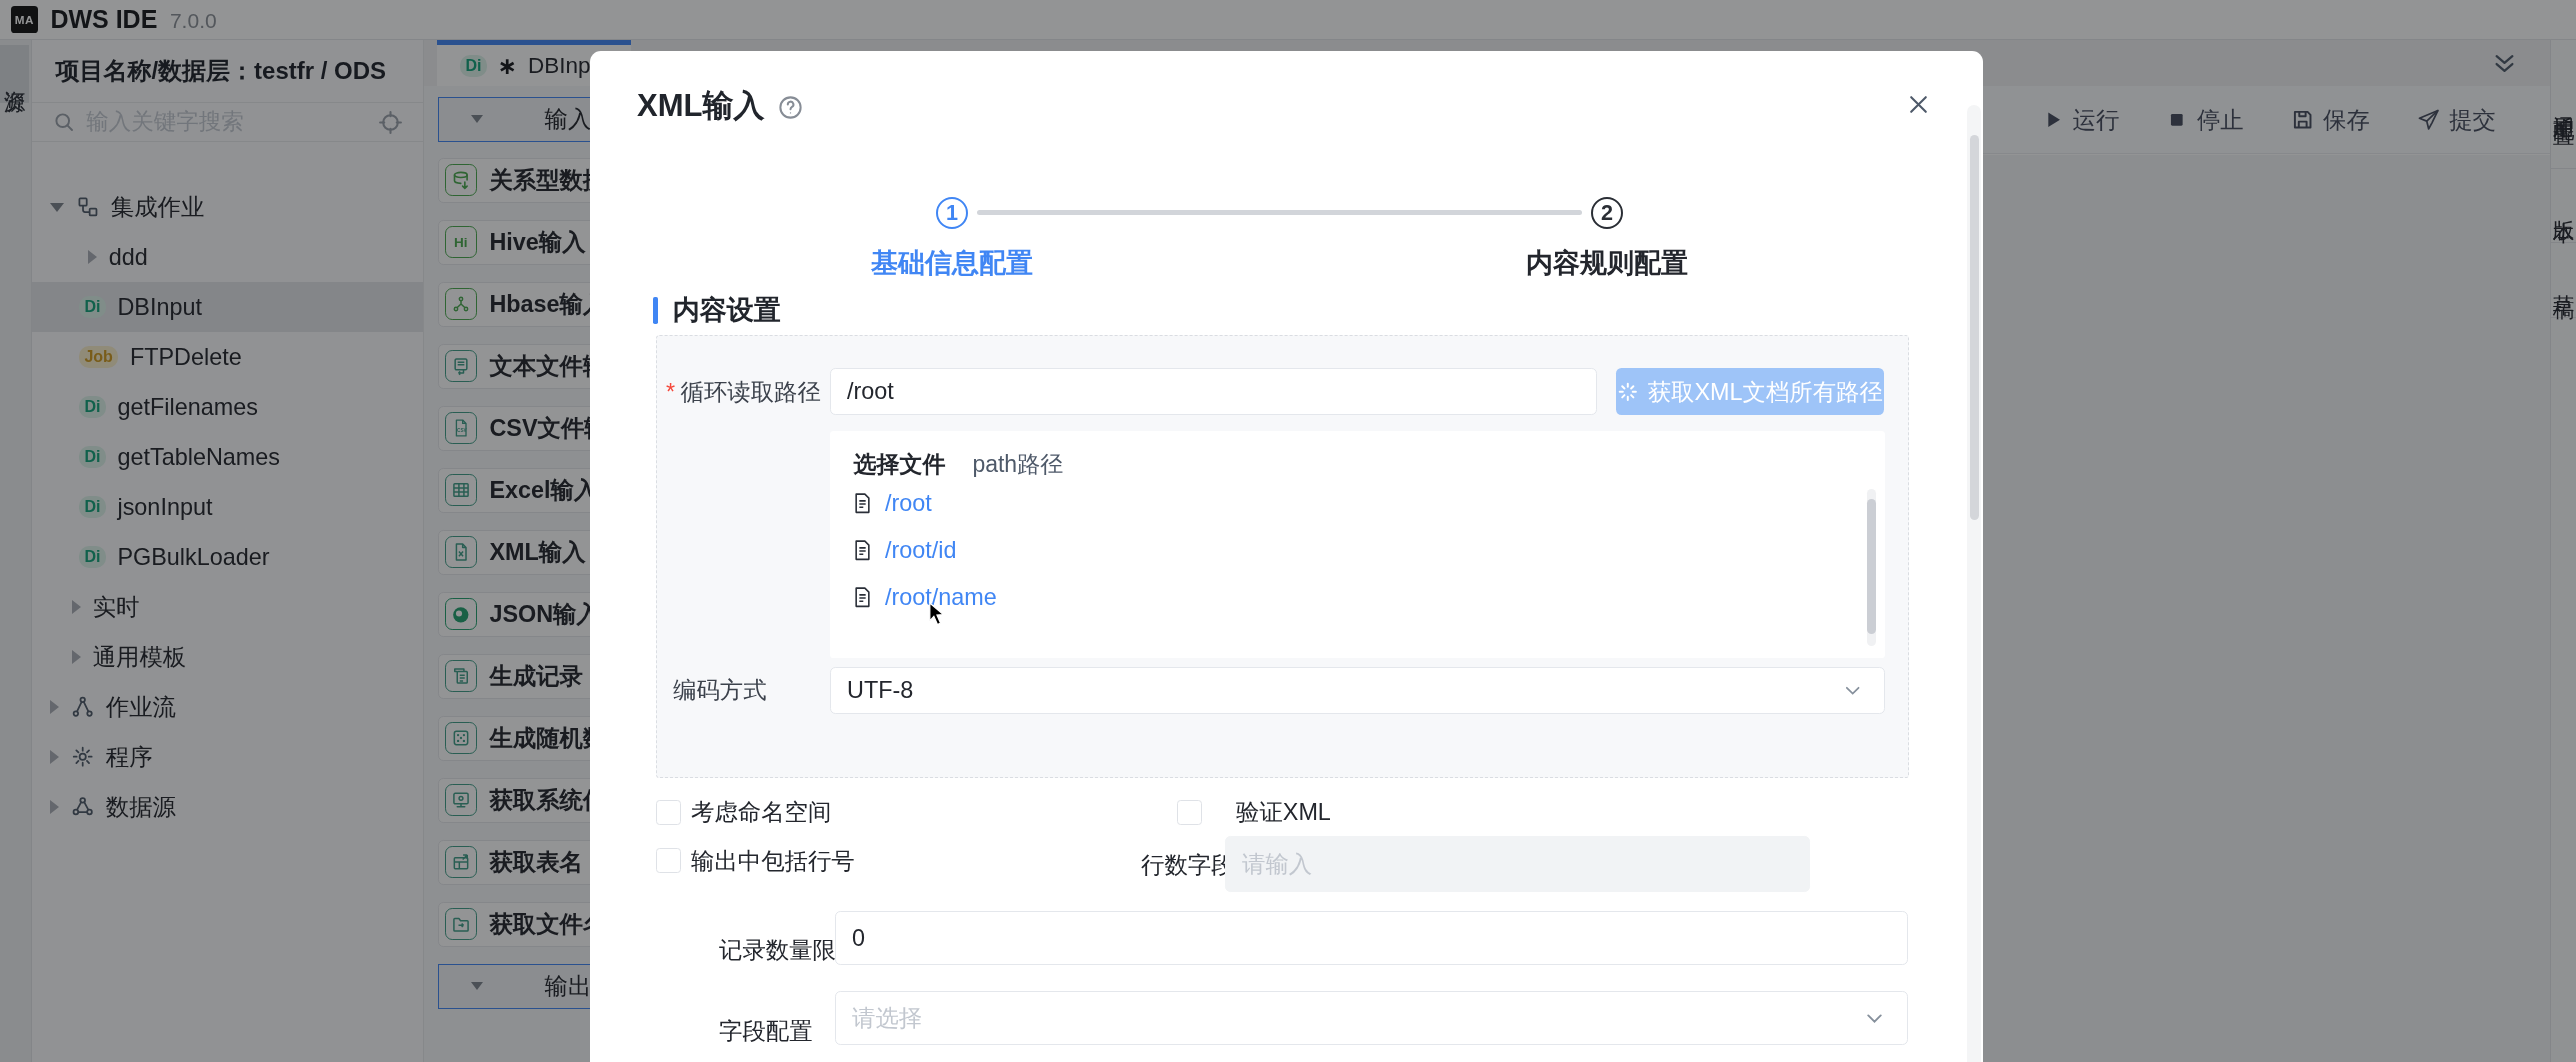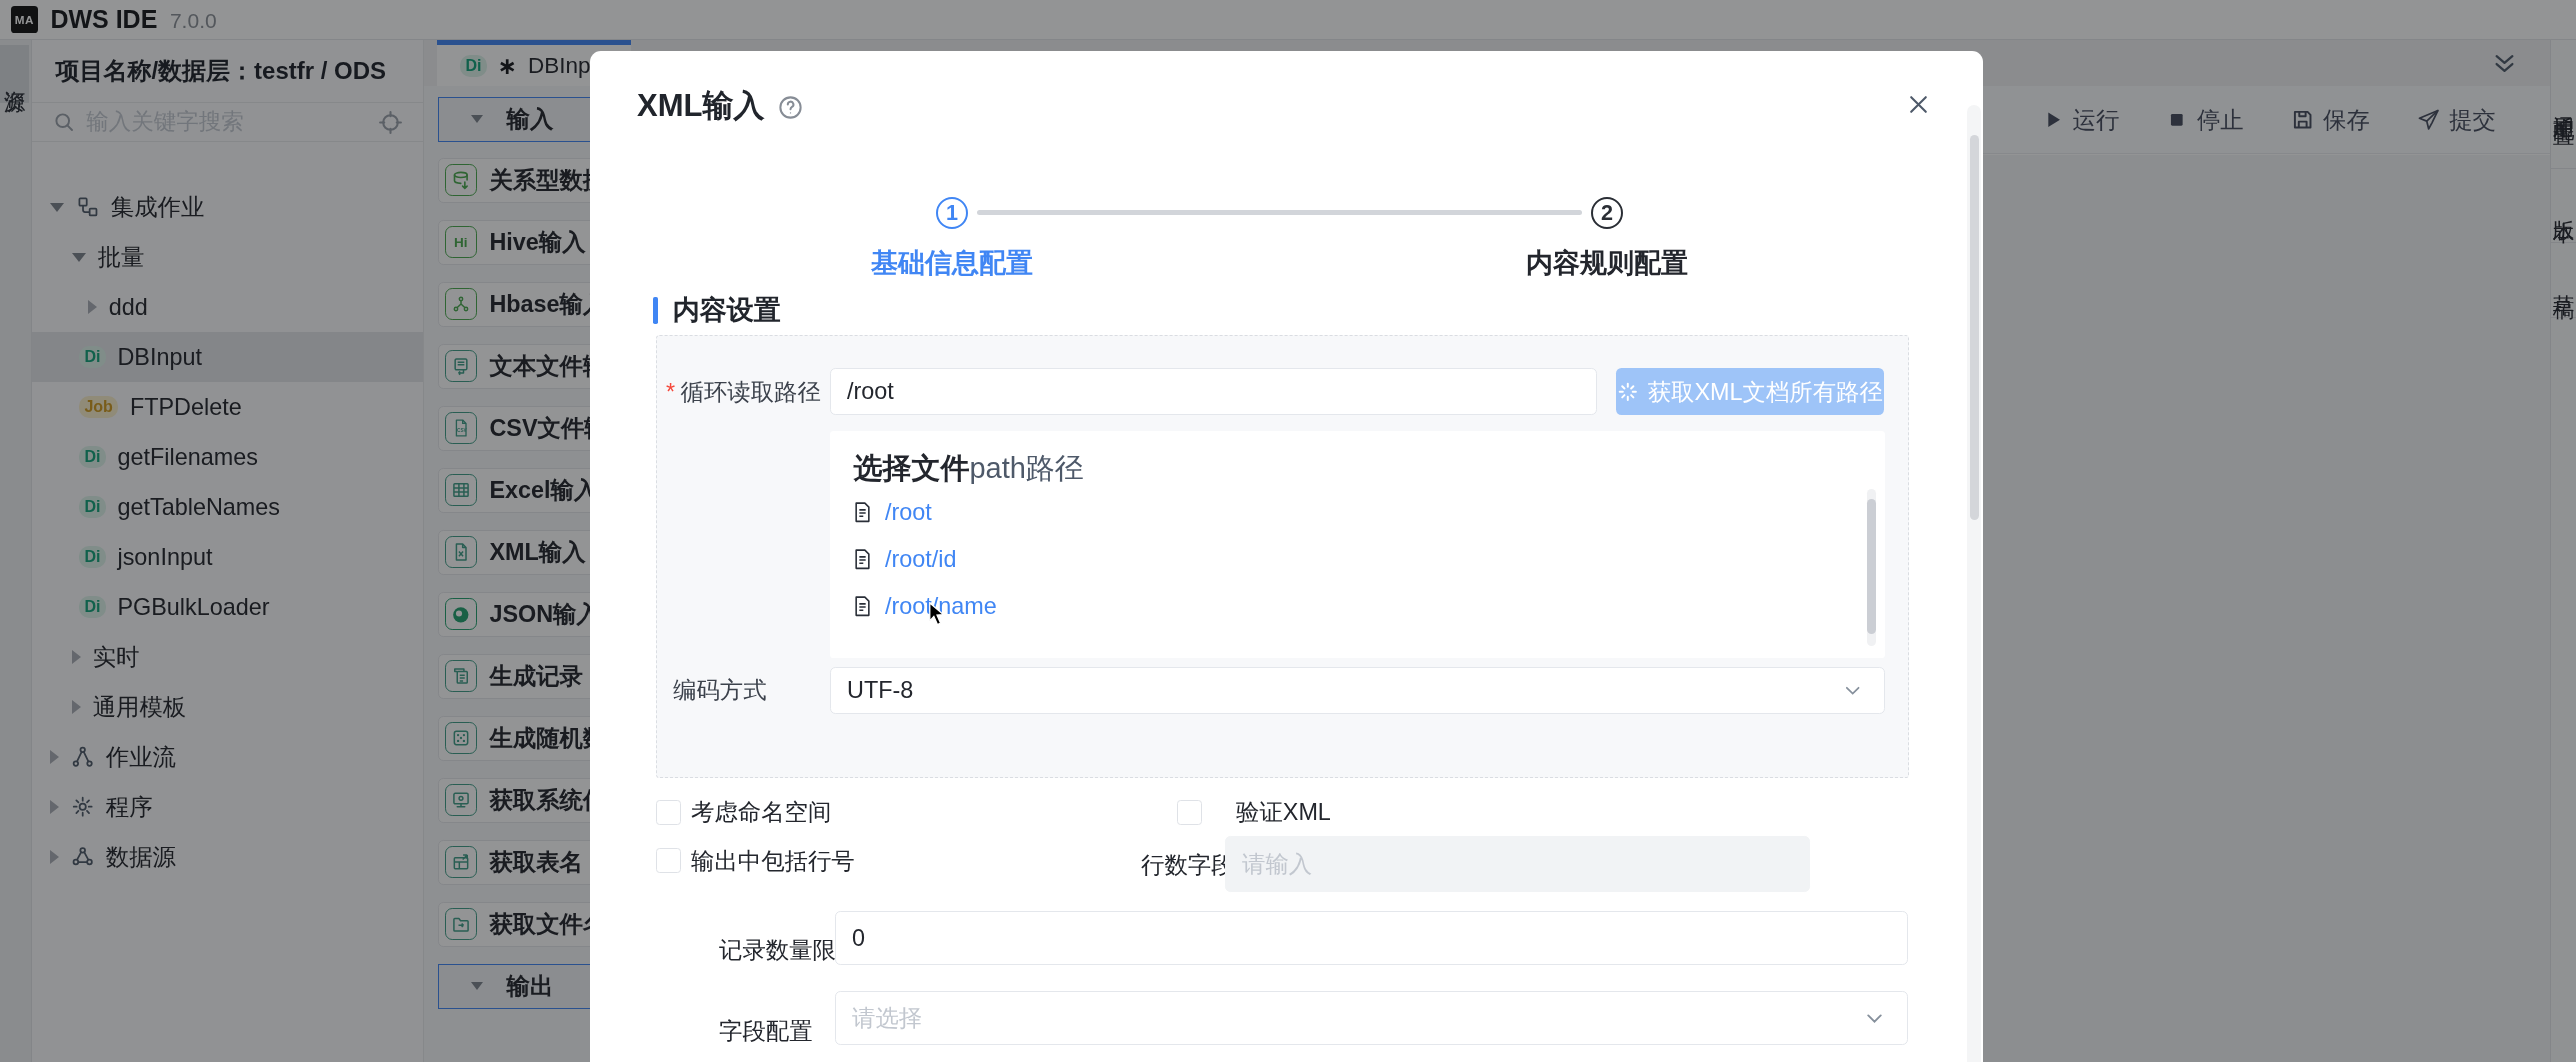--- a/index.html
+++ b/index.html
@@ -45,21 +45,21 @@
   .tbtn svg { color:#454c5e; }
   .canvas { position:absolute; left:694px; top:155px; right:26px; bottom:0; background:#f3f4f6; z-index:0; }
 
   
   .right-rail { position:absolute; right:0; top:40px; bottom:0; width:26px; background:#fafbfc; border-left:0.9px solid #e4e6e9; z-index:1; }
   .rtab { writing-mode:vertical-rl; display:flex; align-items:center; justify-content:center; font-size:21.6px; color:#23262d; letter-spacing:2.7px; border-bottom:0.9px solid #e4e6e9; cursor:pointer; width:100%; }
   .rtab.t1 { height:129px; } .rtab.t2 { height:74px; } .rtab.t3 { height:75px; }
 
   
   .palette { position:absolute; left:424px; top:86px; width:270px; bottom:0; background:#f6f7f9; padding:10.8px 0 0 13.5px; z-index:1; }
-  .psection { width:225px; height:45px; border:0.9px solid #4086f4; background:#f1f3f6; display:flex; align-items:center; gap:24px; padding-left:32px; font-size:23.4px; font-weight:bold; color:#23262d; cursor:pointer; }
+  .psection { width:225px; height:45px; border:0.9px solid #4086f4; background:#f1f3f6; display:flex; align-items:center; gap:62px; padding-left:32px; font-size:23.4px; font-weight:normal; color:#23262d; cursor:pointer; }
   .psection .caret-down { border-left-width:6.3px; border-right-width:6.3px; border-top-width:8px; }
   .pitems { margin-top:16px; display:flex; flex-direction:column; gap:17px; margin-bottom:17px; }
   .pitem { width:225px; height:45px; background:#fff; border:0.9px solid #e6e8ec; border-radius:5.4px; display:flex; align-items:center; gap:12.6px; padding-left:6.3px; cursor:grab; overflow:hidden; }
   .picon { flex:0 0 32px; width:32px; height:32px; border:1.8px solid currentColor; border-radius:7.2px; display:flex; align-items:center; justify-content:center; }
   .picon.c1 { color:#4aa94e; } .picon.c2 { color:#3f9d87; } .picon.c3 { color:#21a06d; }
   .picon .ht { font-size:13.5px; font-weight:bold; }
   .plabel { font-size:23.4px; font-weight:600; color:#23262d; white-space:nowrap; }
 
   
   .overlay { position:absolute; inset:0; background:rgba(15,17,20,.45); z-index:50; }
@@ -77,21 +77,21 @@
   .m-section .bar { width:5.4px; height:27px; background:#4086f4; border-radius:1.8px; }
   .m-section .txt { font-size:27px; font-weight:bold; color:#21252c; }
 
   .gray-panel { position:absolute; left:66px; top:284px; width:1253px; height:443px; background:#f7f8fa; border:0.9px dashed #dadde2; border-radius:3.6px; }
   .flabel { position:absolute; font-size:23.4px; font-weight:500; color:#3c424c; line-height:31px; white-space:nowrap; }
   .req { color:#f5483b; margin-right:5.4px; }
   .inp { position:absolute; background:#fff; border:0.9px solid #e4e7ec; border-radius:5.4px; font-size:23.4px; color:#23262d; padding-left:16px; font-family:inherit; outline:none; }
   .inp::placeholder { color:#c2c7cf; }
   .fetch-btn { position:absolute; left:959px; top:32px; width:268px; height:47px; background:#9ec4f8; border:none; border-radius:5.4px; color:#fff; font-size:23.4px; display:flex; align-items:center; justify-content:center; gap:9px; cursor:pointer; font-family:inherit; white-space:nowrap; }
   .file-list { position:absolute; left:173px; top:95px; width:1055px; height:227px; background:#fff; border-radius:3.6px; padding:18px 0 0 23.4px; }
-  .fl-header { display:flex; font-size:29px; }
+  .fl-header { display:flex; gap:27px; font-size:23px; }
   .fl-header .c1 { font-weight:bold; color:#23262d; }
   .fl-header .c2 { color:#4e5969; }
   .fl-row { display:flex; align-items:center; gap:12.6px; height:47px; cursor:pointer; }
   .fl-row .doc { color:#2a2f38; }
   .fl-link { font-size:23.4px; color:#4086f4; }
   .fl-track { position:absolute; right:9px; top:58px; width:9px; height:157px; background:#f0f1f3; border-radius:4.5px; }
   .fl-thumb { position:absolute; right:9px; top:68px; width:9px; height:135px; background:#cbced4; border-radius:4.5px; }
   .select-box { position:absolute; background:#fff; border:0.9px solid #e4e7ec; border-radius:5.4px; display:flex; align-items:center; padding-left:16px; font-size:23.4px; color:#23262d; cursor:pointer; }
   .select-box .chev { position:absolute; right:20px; color:#86909c; }
   .select-box .ph { color:#c2c7cf; }
@@ -135,24 +135,20 @@
     <div class="trow lvl1">
       <span class="caret-down"></span>
       <span class="ticon">
           <svg width="23.4" height="23.4" viewBox="0 0 24 24" fill="none" stroke="currentColor" stroke-width="1.8">
             <rect x="3.5" y="3.5" width="7.5" height="7.5" rx="1"></rect>
             <rect x="14" y="14" width="7" height="7" rx="1"></rect>
             <path d="M7.2 11v4.5a2 2 0 002 2H14"></path>
           </svg>
         </span>
       <span>集成作业</span>
-    </div>
-    <div class="trow lvl2">
-      <span class="caret-down"></span>
-      <span>批量</span>
     </div>
     <div class="trow lvl3">
       <span class="caret-right"></span>
       <span>ddd</span>
     </div>
     <div class="trow leaf selected">
       <span class="tbadge di">Di</span>
       <span>DBInput</span>
     </div>
     <div class="trow leaf">

